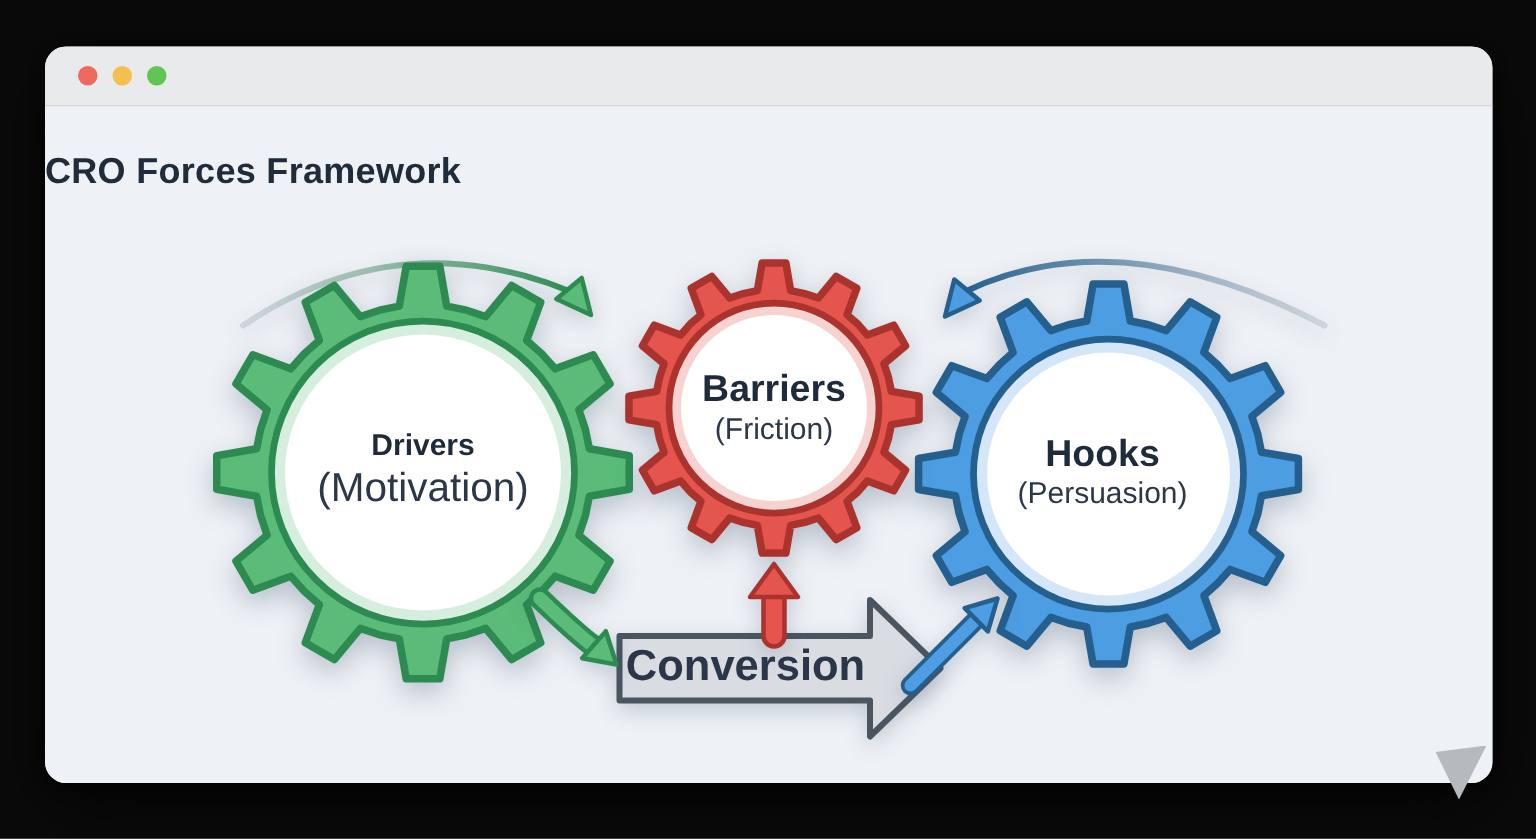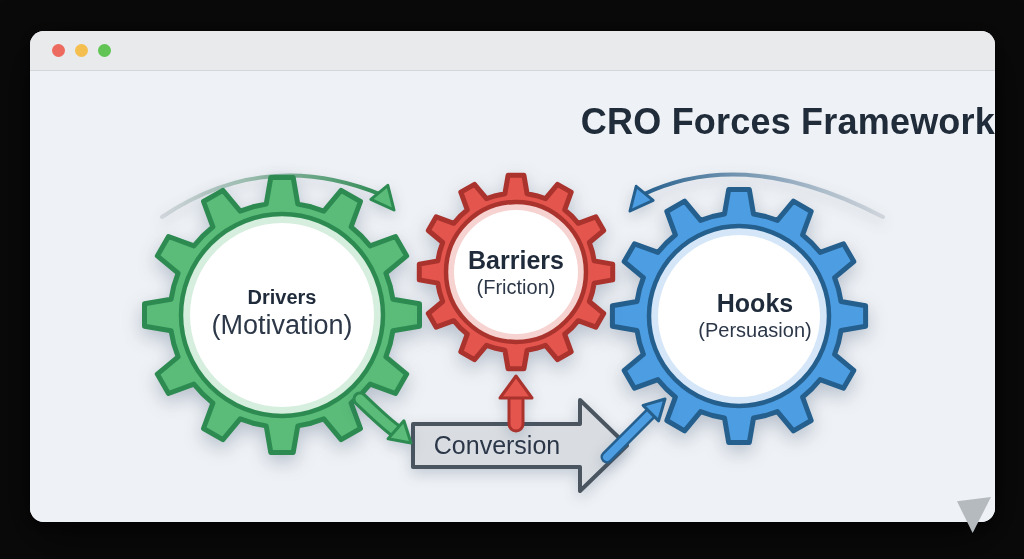--- a/index.html
+++ b/index.html
@@ -8,35 +8,35 @@
   
   .app-window{position:absolute;left:30px;top:31px;width:965px;height:491px;
 -    border-radius:14px;background:#eef1f5;overflow:hidden;
     border-radius:14px;background:#eef1f5;overflow:hidden;
     box-shadow:0 16px 48px rgba(0,0,0,.6),0 2px 10px rgba(0,0,0,.45);}
   .titlebar{position:relative;height:39px;background:#e8eaec;
     border-bottom:1px solid #d4d7da;display:flex;align-items:center;padding-left:22px;}
   .dot{width:13px;height:13px;border-radius:50%;margin-right:10px;display:inline-block;}
   .content{position:relative;width:965px;height:451px;background:#eef1f5;}
   
-  .page-title{position:absolute;left:0;top:30px;width:100%;margin:0;text-align:right;
-    font-size:36px;font-weight:700;color:#202c3a;letter-spacing:.2px;}
+  .page-title{position:absolute;left:0;top:30px;width:100%;margin:0;text-align:left;
+    font-size:24px;font-weight:700;color:#202c3a;letter-spacing:.2px;}
   
   #scene{position:absolute;left:0;top:0;}
   .gear-shadow{filter:drop-shadow(0 7px 9px rgba(45,70,100,.28));}
   .soft-shadow{filter:drop-shadow(0 5px 7px rgba(45,70,100,.22));}
   
   .gear-label{position:absolute;transform:translate(-50%,-50%);text-align:center;
     white-space:nowrap;pointer-events:none;}
   .gl-main{font-weight:700;color:#1f2b3a;line-height:1.2;}
   .gl-sub{font-weight:400;color:#2c3748;line-height:1.25;}
   .size-lg .gl-main{font-size:20px;} .size-lg .gl-sub{font-size:27px;}
   .size-md .gl-main{font-size:25px;} .size-md .gl-sub{font-size:20px;}
   .conversion-label{position:absolute;left:467px;top:374px;transform:translate(-50%,-50%);
-    font-size:25px;font-weight:400;color:#2b3748;white-space:nowrap;pointer-events:none;}
+    font-size:29px;font-weight:700;color:#2b3748;white-space:nowrap;pointer-events:none;}
   
   .cursor-artifact{position:absolute;left:957px;top:497px;width:34px;height:36px;
     background:#b5babf;clip-path:polygon(0% 12%,100% 0%,46% 100%);}
 </style>
 </head>
 <body>
 
 <div id="stage">
   <div class="app-window">
 
@@ -104,21 +104,21 @@
       </svg>
 
       <div class="gear-label size-lg" style="left:252px;top:243px">
         <div class="gl-main">Drivers</div>
         <div class="gl-sub">(Motivation)</div>
       </div>
       <div class="gear-label size-md" style="left:486px;top:201px">
         <div class="gl-main">Barriers</div>
         <div class="gl-sub">(Friction)</div>
       </div>
-      <div class="gear-label size-md" style="left:725px;top:244px">
+      <div class="gear-label size-md" style="left:705px;top:244px">
         <div class="gl-main">Hooks</div>
         <div class="gl-sub">(Persuasion)</div>
       </div>
       <div class="conversion-label">Conversion</div>
     </div>
   </div>
 
   <div class="cursor-artifact"></div>
 </div>
 

